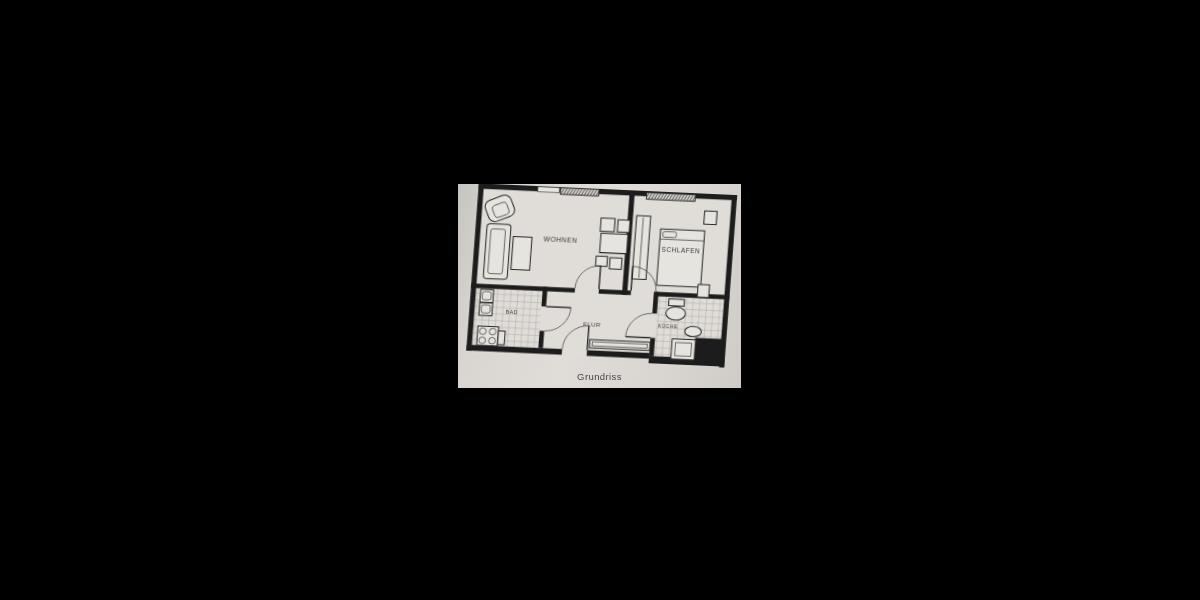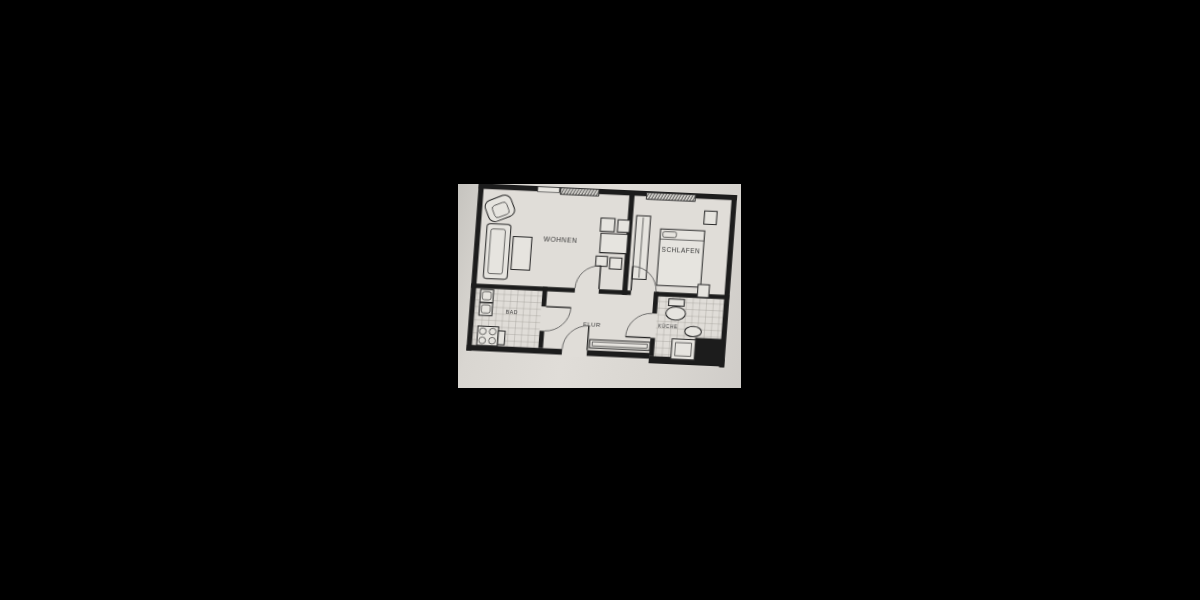--- a/index.html
+++ b/index.html
@@ -163,14 +163,15 @@
         <rect class="furn-thin" x="255" y="307" width="106" height="8"></rect>
       </g>
 
       <text class="room-label" x="179" y="115" font-size="13" text-anchor="middle">WOHNEN</text>
       <text class="room-label" x="412" y="123" font-size="12.5" text-anchor="middle">SCHLAFEN</text>
       <text class="room-label" x="96" y="259" font-size="10" text-anchor="middle">BAD</text>
       <text class="room-label" x="252" y="277" font-size="11.5" text-anchor="middle">FLUR</text>
       <text class="room-label" x="398" y="274" font-size="9.5" text-anchor="middle">KÜCHE</text>
     </svg>
 
+    <figcaption class="caption">Grundriss</figcaption>
   </figure>
 </div>
 
 </body></html>

